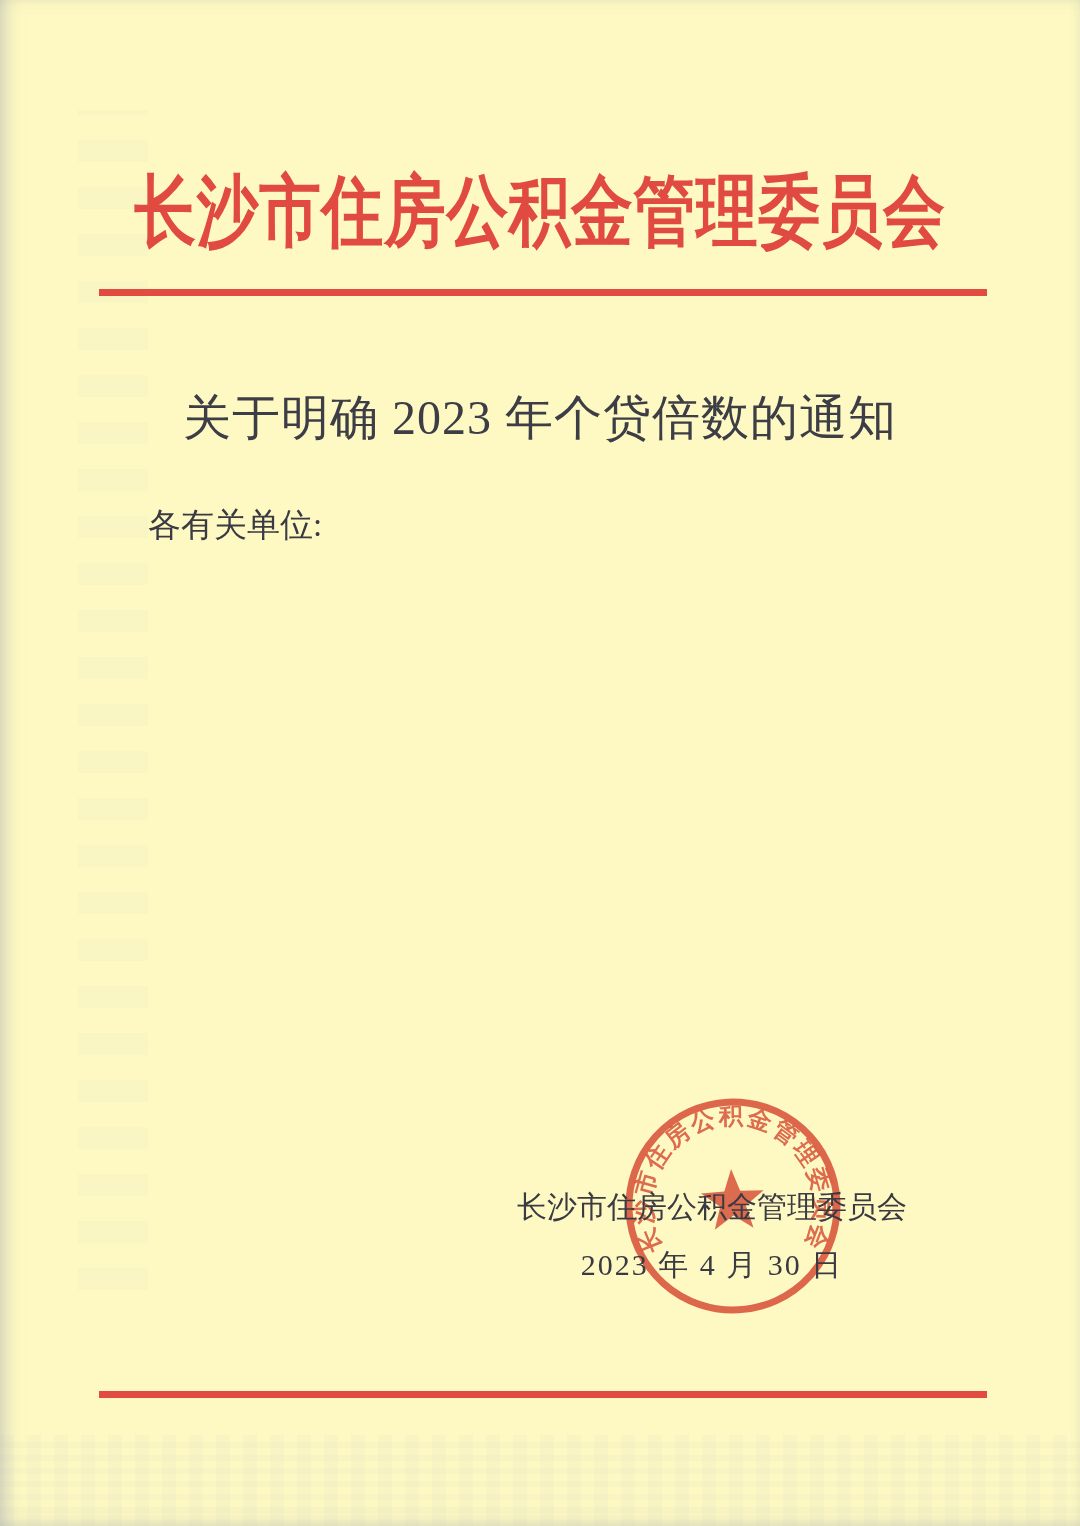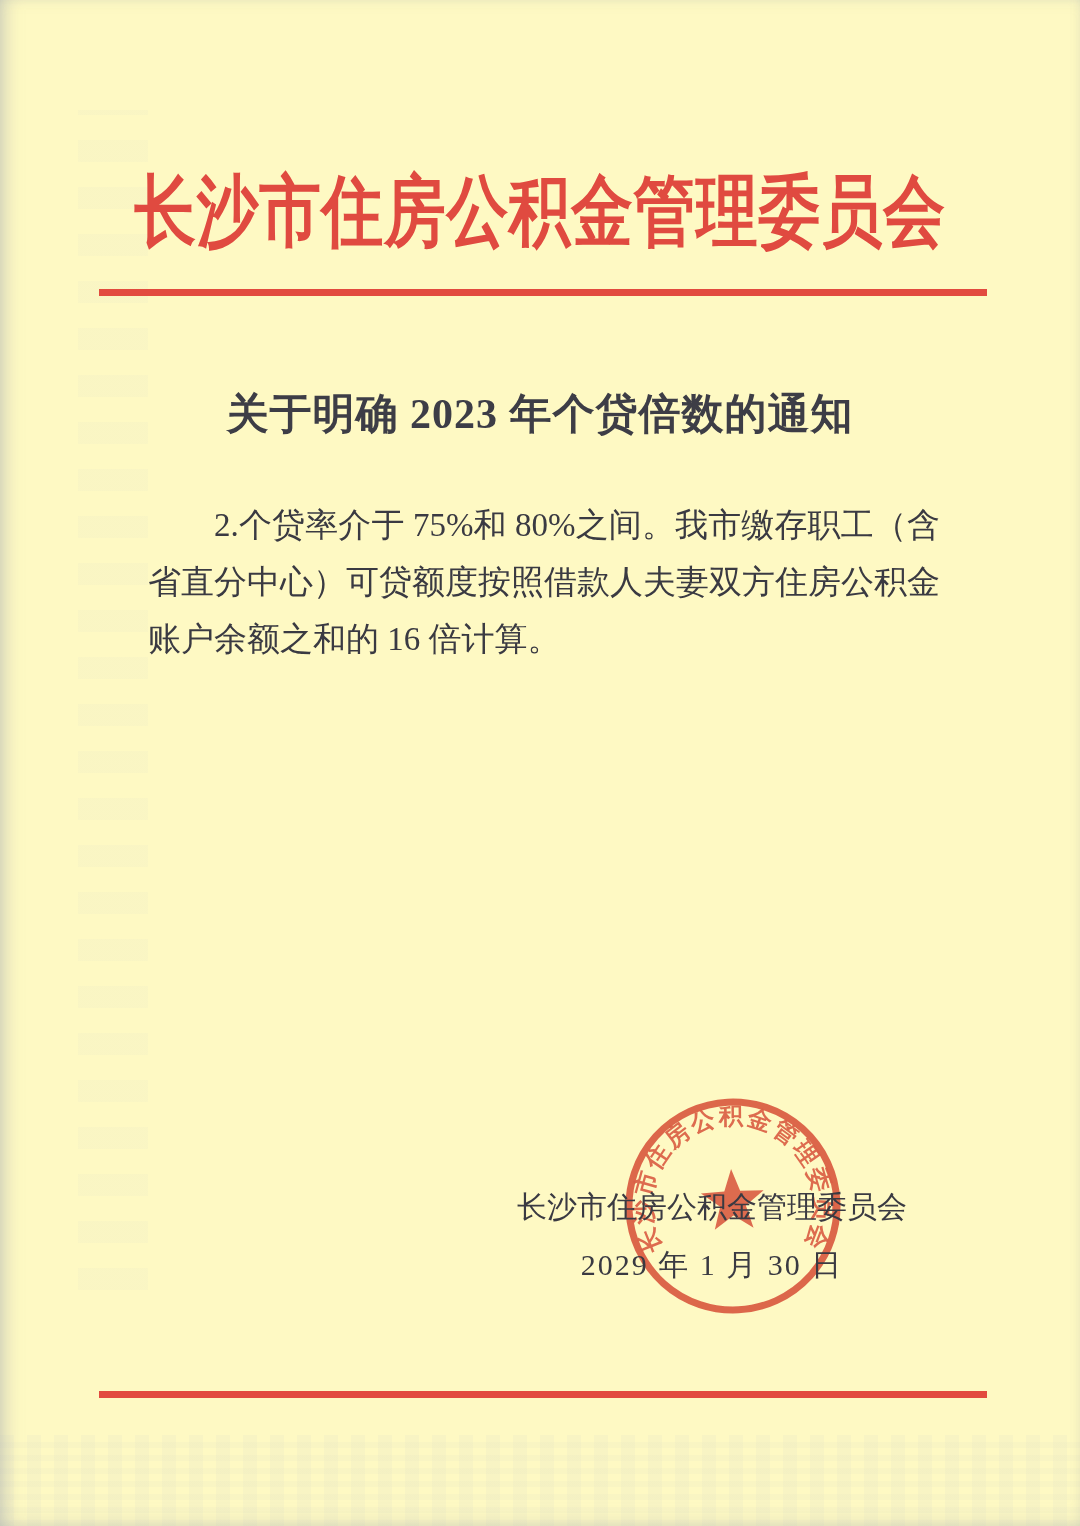--- a/index.html
+++ b/index.html
@@ -50,21 +50,21 @@
     position: absolute; left: 99px; width: 888px; height: 2px;
     background: transparent;
   }
   .sep-top    { top: 289px; border-top: 5px solid #e24b3f; border-bottom: 2px solid #e24b3f; }
   .sep-bottom { top: 1391px; border-top: 2px solid #e24b3f; border-bottom: 5px solid #e24b3f; }
 
   .doc-title {
     position: absolute; top: 386px; left: 0; width: 100%;
     text-align: center;
     color: #3d3d46;
-    font-size: 42px; font-weight: bold;
+    font-size: 48px; font-weight: normal;
     letter-spacing: 1px;
     white-space: nowrap;
   }
 
   .body-text {
     position: absolute; top: 497px; left: 148px; width: 792px;
     color: #3a3a42;
     font-size: 33px; line-height: 57px;
     text-align: justify;
   }
@@ -97,38 +97,38 @@
   <div class="scan-noise-bottom"></div>
   <div class="scan-noise-left"></div>
 
   <div class="org-header">长沙市住房公积金管理委员会</div>
 
   <div class="sep-line sep-top"></div>
 
   <div class="doc-title">关于明确 2023 年个贷倍数的通知</div>
 
   <div class="body-text">
-    <p>2.个贷率介于 75%和 80%之间。我市缴存职工（含省直分中心）可贷额度按照借款人夫妻双方住房公积金账户余额之和的 16 倍计算。</p>
+    <p class="salutation">各有关单位:</p>
   </div>
 
   <svg class="stamp" viewBox="-132 -132 264 264" xmlns="http://www.w3.org/2000/svg">
     <defs>
       <path id="sealArc" d="M -72.4,38.5 A 82,82 0 1 1 72.4,38.5" fill="none"></path>
     </defs>
     <circle cx="0" cy="0" r="104" fill="none" stroke="#d8534a" stroke-width="7" opacity="0.95"></circle>
     <g transform="translate(0,-4)">
       <path fill="#d8534a" opacity="0.92" d="M 0,-33 L 7.94,-10.92 L 31.39,-10.20 L 12.84,4.17
                L 19.40,26.70 L 0,13.5 L -19.40,26.70 L -12.84,4.17
                L -31.39,-10.20 L -7.94,-10.92 Z"></path>
     </g>
     <text font-family="Liberation Serif, serif" font-size="24" font-weight="bold" fill="#d8534a" opacity="0.92" letter-spacing="2.5">
       <textPath href="#sealArc" startOffset="0">长沙市住房公积金管理委员会</textPath>
     </text>
   </svg>
 
   <div class="signature-block">
     <div class="sig-org">长沙市住房公积金管理委员会</div>
-    <div class="sig-date">2029 年 1 月 30 日</div>
+    <div class="sig-date">2023 年 4 月 30 日</div>
   </div>
 
   <div class="sep-line sep-bottom"></div>
 
 </div>
 
 </body></html>

